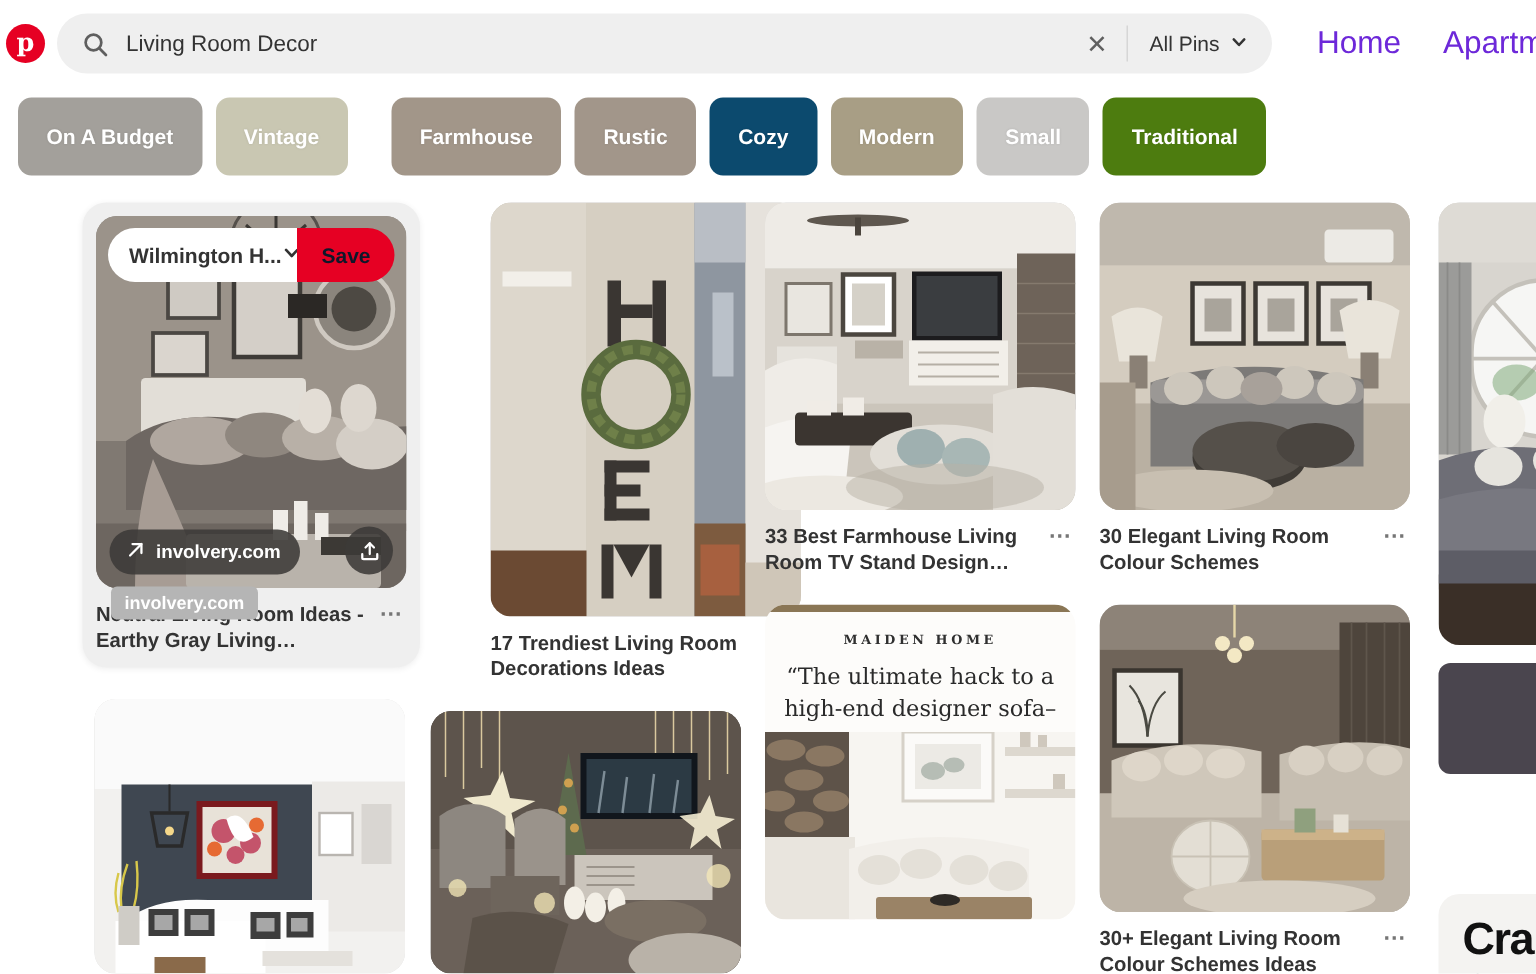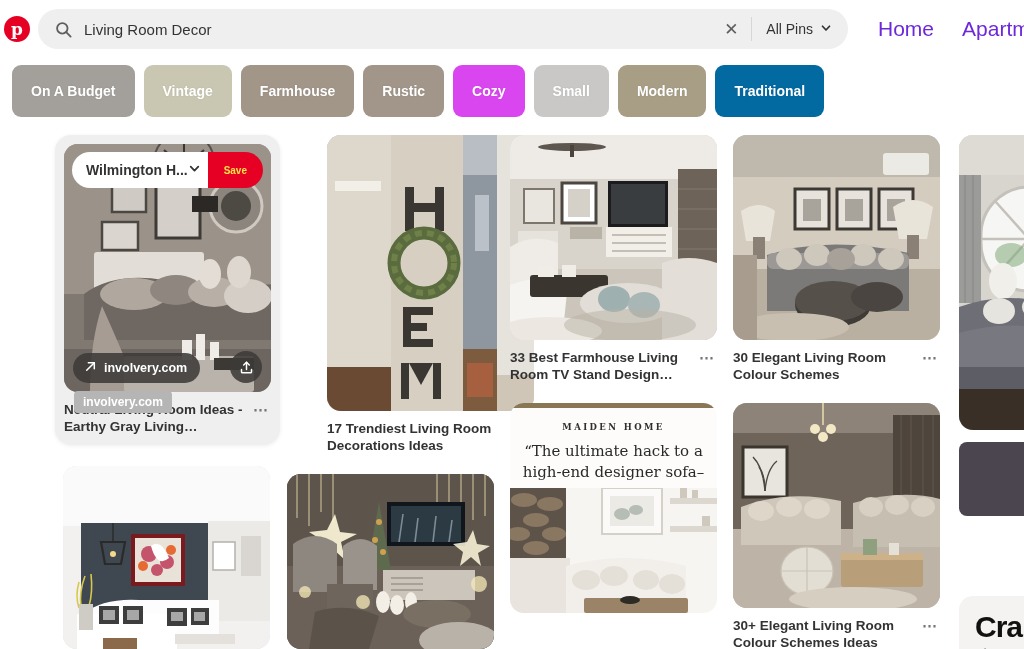--- a/index.html
+++ b/index.html
@@ -142,24 +142,24 @@
     position: absolute; top: 8px; left: 8px; right: 8px;
     height: 36px; display: flex; align-items: stretch; z-index: 5;
   }
   .board-select {
     flex: 1; background: #fff; border-radius: 20px 0 0 20px;
     display: flex; align-items: center; justify-content: space-between;
     padding: 0 10px 0 14px; font-size: 14px; font-weight: bold; color: #333;
     cursor: pointer; overflow: hidden; white-space: nowrap;
   }
   .save-btn {
-    background: #e60023; color: #fde047;
+    background: #e60023; color: #0f172a;
     border-radius: 0 20px 20px 0;
     display: flex; align-items: center; justify-content: center;
-    padding: 0 16px; font-size: 10px; font-weight: bold; cursor: pointer;
+    padding: 0 16px; font-size: 14px; font-weight: bold; cursor: pointer;
   }
   .src-pill {
     position: absolute; left: 9px; bottom: 9px; z-index: 5;
     background: rgba(60,58,56,0.88); color: #fff;
     border-radius: 18px; height: 30px;
     display: flex; align-items: center; gap: 7px;
     padding: 0 13px 0 11px; font-size: 12.5px; font-weight: bold;
     cursor: pointer;
   }
   .share-btn {
@@ -238,36 +238,36 @@
   </div>
 </div>
 
 <div class="chips" id="chips">
     <div class="chip" style="background: rgb(163, 160, 155);">
       <span>On A Budget</span>
     </div>
     <div class="chip" style="background: rgb(201, 199, 178);">
       <span>Vintage</span>
     </div>
-    <div class="chip" style="background: rgb(162, 150, 137);">
+    <div class="chip" style="background: rgb(162, 150, 137); margin-left: 20px;">
       <span>Farmhouse</span>
     </div>
     <div class="chip" style="background: rgb(162, 150, 138);">
       <span>Rustic</span>
     </div>
-    <div class="chip" style="background: #d946ef;">
+    <div class="chip" style="background: #0c4a6e;">
       <span>Cozy</span>
+    </div>
+    <div class="chip" style="background: rgb(168, 158, 133);">
+      <span>Modern</span>
     </div>
     <div class="chip" style="background: rgb(201, 200, 198);">
       <span>Small</span>
     </div>
-    <div class="chip" style="background: rgb(168, 158, 133);">
-      <span>Modern</span>
-    </div>
-    <div class="chip" style="background: #0369a1;">
+    <div class="chip" style="background: #4d7c0f;">
       <span>Traditional</span>
     </div>
   </div>
 
 <div class="grid">
 
   <div class="card-featured">
     <div class="feat-imgwrap">
       <div class="scene">
         <svg width="207" height="248" viewBox="0 0 207 248" preserveAspectRatio="none">

